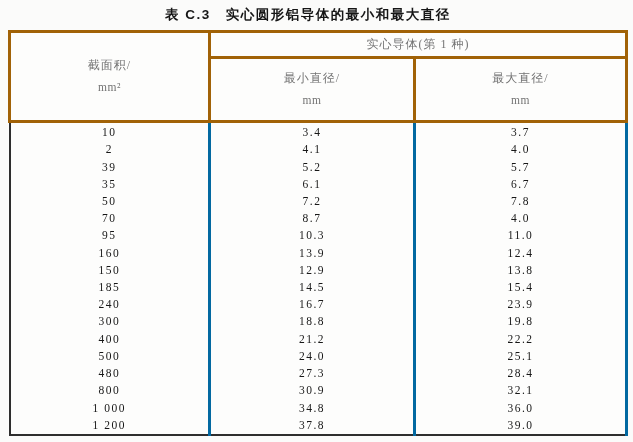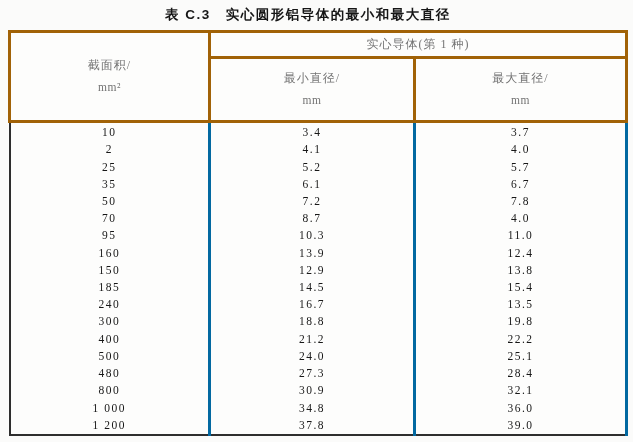--- a/index.html
+++ b/index.html
@@ -117,21 +117,21 @@
           <td>10</td>
           <td>3.4</td>
           <td>3.7</td>
         </tr>
       <tr>
           <td>2</td>
           <td>4.1</td>
           <td>4.0</td>
         </tr>
       <tr>
-          <td>25</td>
+          <td>39</td>
           <td>5.2</td>
           <td>5.7</td>
         </tr>
       <tr>
           <td>35</td>
           <td>6.1</td>
           <td>6.7</td>
         </tr>
       <tr>
           <td>50</td>
@@ -159,21 +159,21 @@
           <td>13.8</td>
         </tr>
       <tr>
           <td>185</td>
           <td>14.5</td>
           <td>15.4</td>
         </tr>
       <tr>
           <td>240</td>
           <td>16.7</td>
-          <td>13.5</td>
+          <td>23.9</td>
         </tr>
       <tr>
           <td>300</td>
           <td>18.8</td>
           <td>19.8</td>
         </tr>
       <tr>
           <td>400</td>
           <td>21.2</td>
           <td>22.2</td>

